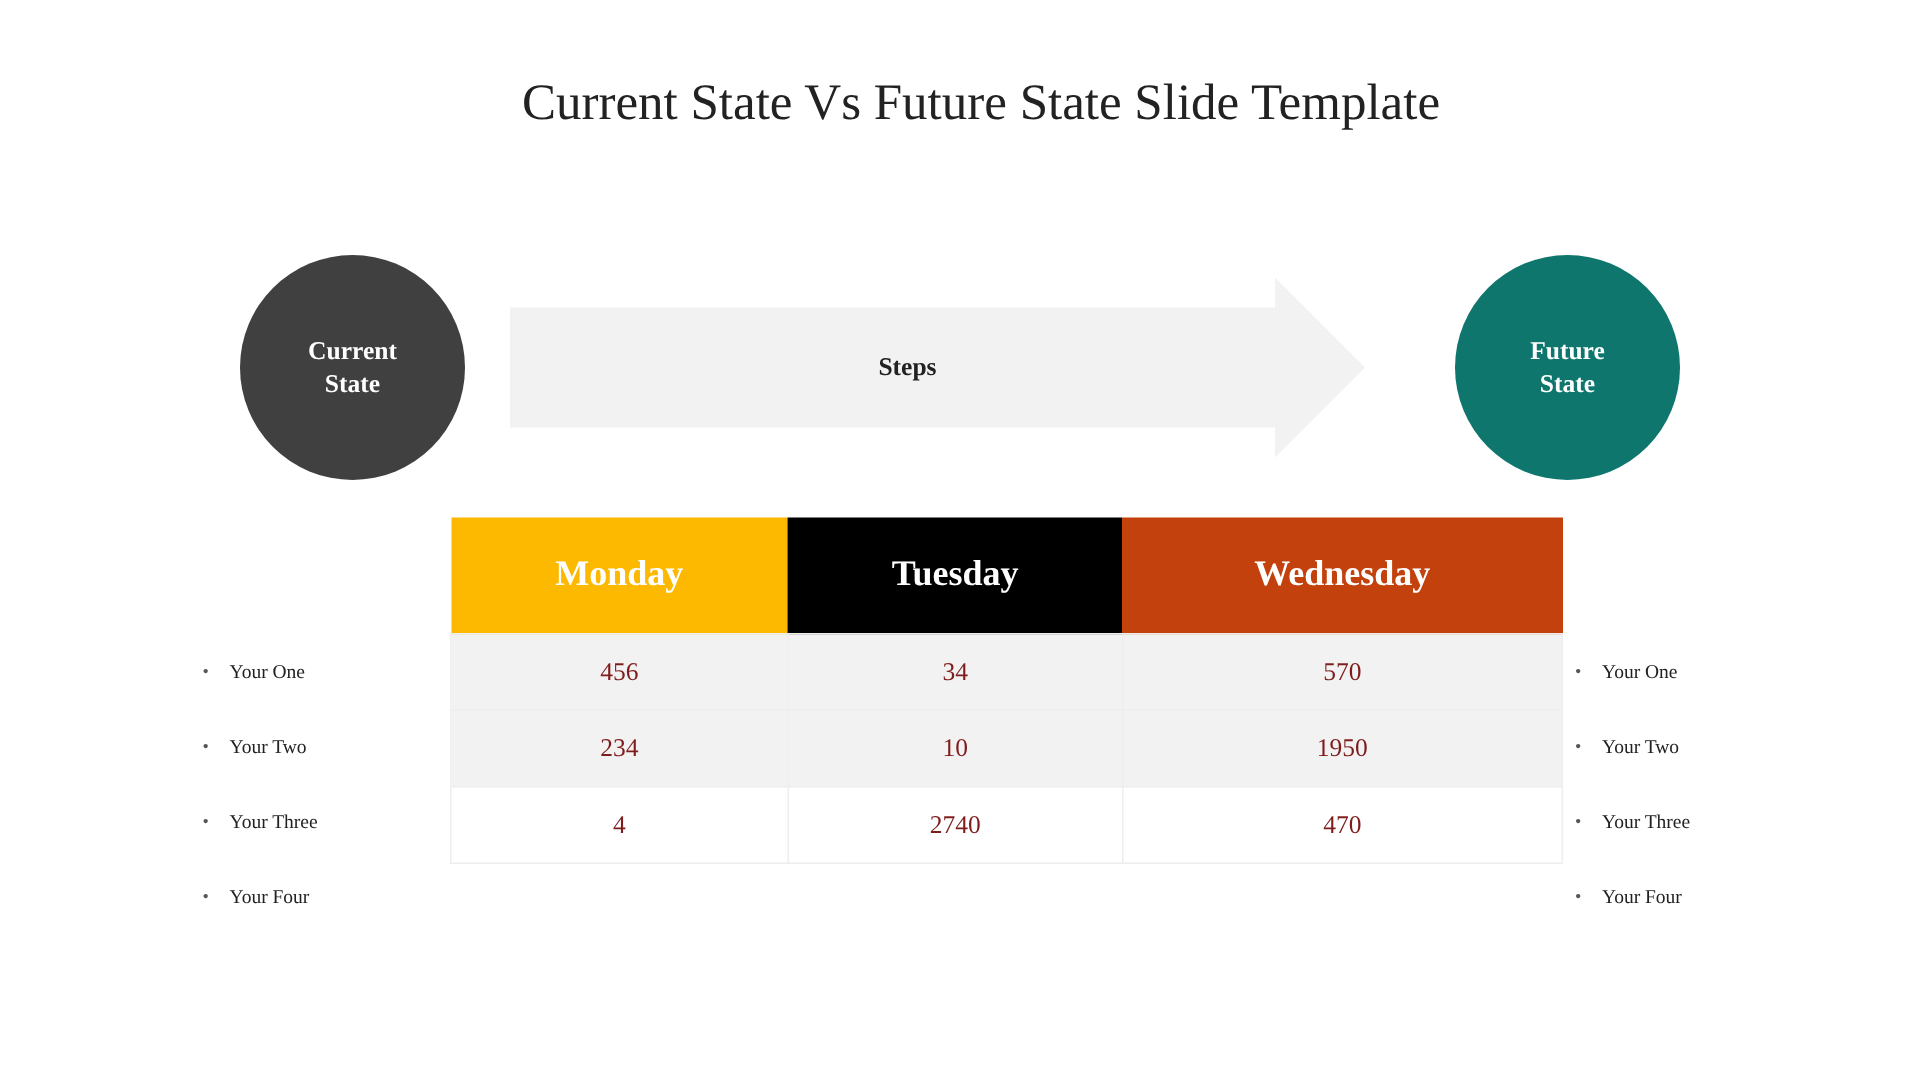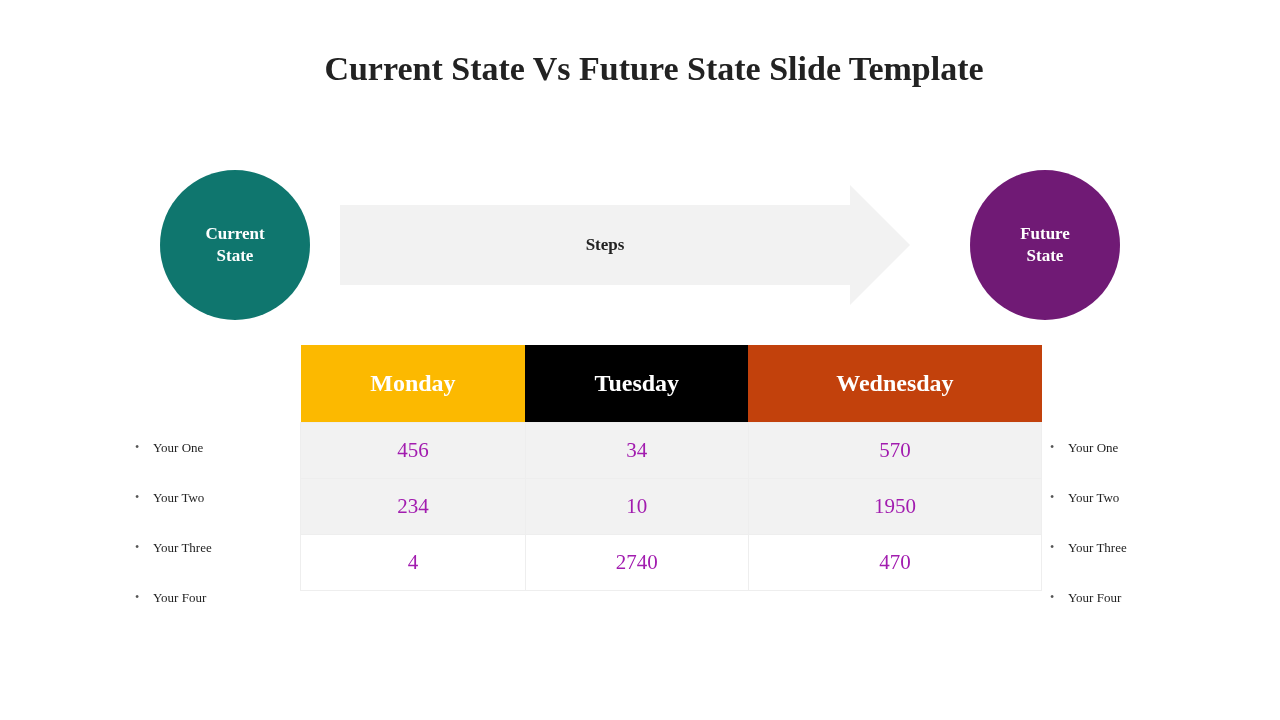--- a/index.html
+++ b/index.html
@@ -12,46 +12,46 @@
     overflow: hidden;
   }
   .title {
     position: absolute;
     top: 50px;
     left: 0;
     right: 0;
     text-align: center;
     font-size: 34px;
     color: #222;
-    font-weight: 700;
+    font-weight: 400;
     padding-left: 28px;
   }
   .circle {
     position: absolute;
     width: 150px;
     height: 150px;
     border-radius: 50%;
     display: flex;
     align-items: center;
     justify-content: center;
     text-align: center;
     color: #fff;
     font-size: 17px;
     line-height: 1.3;
     font-weight: 700;
   }
   .circle-left {
     left: 160px;
     top: 170px;
-    background: #0f766e;
+    background: #404040;
   }
   .circle-right {
     right: 160px;
     top: 170px;
-    background: #701a75;
+    background: #0f766e;
   }
   .arrow-wrap {
     position: absolute;
     top: 205px;
     left: 330px;
     width: 580px;
     height: 80px;
   }
   .arrow-body {
     position: absolute;
@@ -114,22 +114,22 @@
     font-weight: 700;
     padding: 25px 10px;
     text-align: center;
   }
   .table th.col1 { background: #fcb900; }
   .table th.col2 { background: #000000; }
   .table th.col3 { background: #c2410c; }
   .table td {
     text-align: center;
     padding: 15px 2px;
-    font-size: 21px;
-    color: #a21caf;
+    font-size: 17px;
+    color: #7f1d1d;
     border: 1px solid #eee;
   }
   .table tr.alt td { background: #f2f2f2; }
   .table tr.norm td { background: #ffffff; }
 </style>
 </head>
 <body>
 
 <h1 class="title">Current State Vs Future State Slide Template</h1>
 

